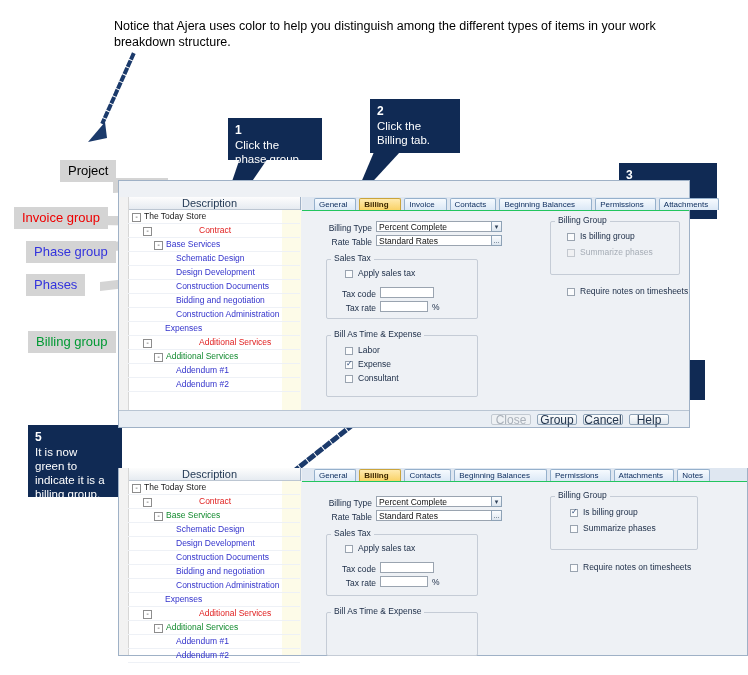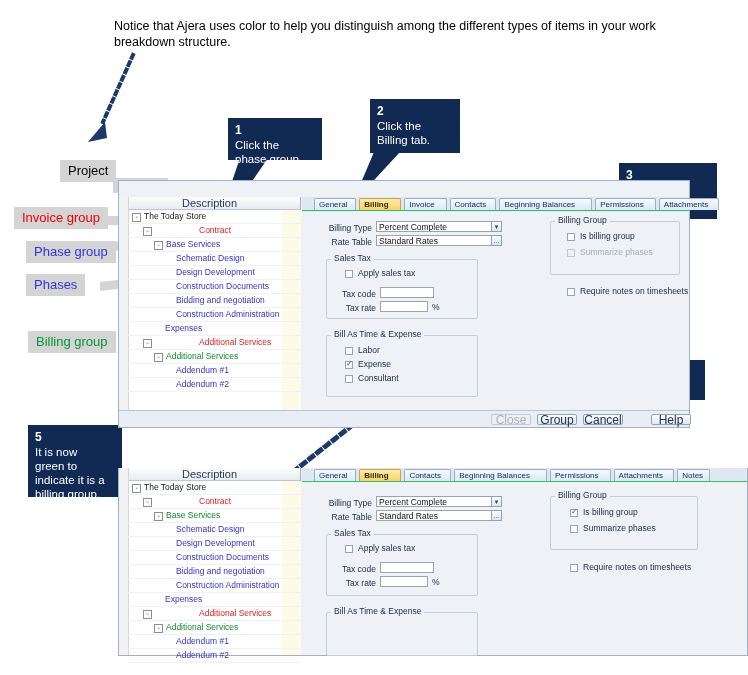--- a/index.html
+++ b/index.html
@@ -251,21 +251,21 @@
     <div class="cbx dim" style="left:265px;top:52px;"></div>
     <div class="cbtext dim" style="left:278px;top:50px;">Summarize phases</div>
     <div class="cbx" style="left:265px;top:91px;"></div>
     <div class="cbtext" style="left:278px;top:89px;">Require notes on timesheets</div>
   </div>
 
   <div class="btnbar" id="s1-buttons">
       <div class="wbtn dis" style="left: 372px; top: 3px; width: 40px;">Close</div>
       <div class="wbtn" style="left: 418px; top: 3px; width: 40px;">Group</div>
       <div class="wbtn" style="left: 464px; top: 3px; width: 40px;">Cancel</div>
-      <div class="wbtn" style="left: 532px; top: 3px; width: 40px;">Help</div>
+      <div class="wbtn" style="left: 510px; top: 3px; width: 40px;">Help</div>
     </div>
 </div>
 
 <div class="app" style="left:118px;top:468px;width:630px;height:188px;border-top:none;">
 
   <div class="treepane" style="left:0;top:0;width:182px;bottom:0;">
     <div class="gutter"></div>
     <div class="treehdr">Description</div>
     <div class="rowstripe" style="left:163px;width:19px;top:13px;"></div>
     <div id="s2-tree" style="position:absolute;left:9px;right:0;top:13px;">

